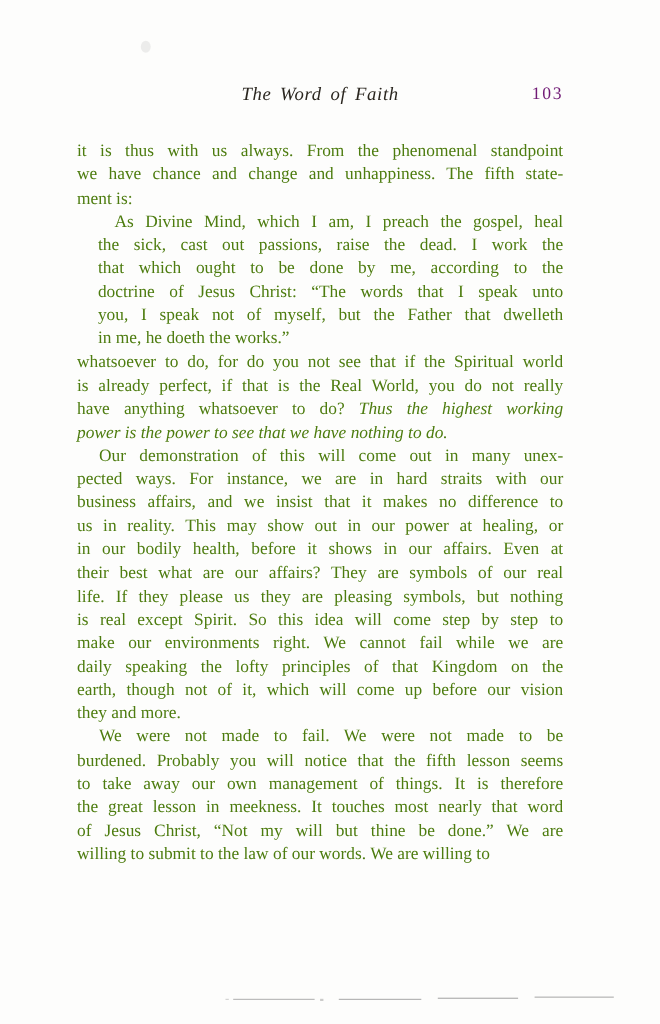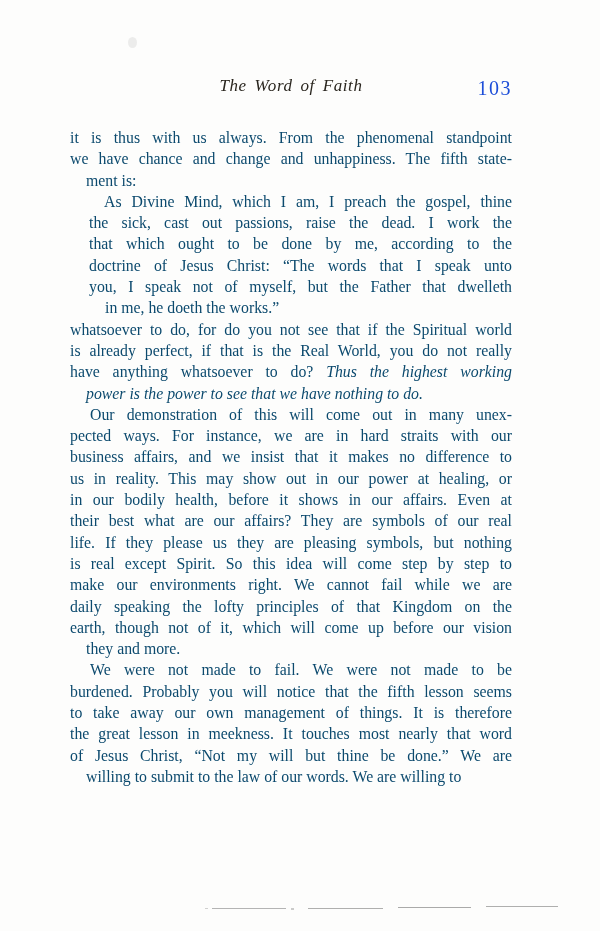--- a/index.html
+++ b/index.html
@@ -33,43 +33,42 @@
     font-style: italic;
     font-size: 17px;
     letter-spacing: 0.6px;
     word-spacing: 3px;
     color: #2a261f;
   }
   .page-number {
     position: absolute;
     right: 0;
     top: 1px;
-    font-size: 20px;
+    font-size: 16px;
     letter-spacing: 1.5px;
-    color: #1d4ed8;
+    color: #701a75;
   }
   
   .body-text {
     position: absolute;
     left: 70px;
     top: 127px;
     width: 442px;
     font-size: 15.8px;
     line-height: 21.3px;
-    color: #0c4a6e;
+    color: #4d7c0f;
   }
   .para { margin: 0; padding: 0; }
   .line {
     text-align: justify;
     text-align-last: justify;
     white-space: normal;
   }
   .line.last {
     text-align-last: left;
-    margin-left: 16px;
   }
   .line.ind { text-indent: 20px; }
   .blockquote { margin-left: 19px; }
   .blockquote .line.ind { text-indent: 15px; }
   .em { font-style: italic; }
   
   .smudge {
     position: absolute;
     left: 128px;
     top: 37px;
@@ -105,21 +104,21 @@
 
   <div class="body-text">
 
     <div class="para">
       <div class="line">it is thus with us always. From the phenomenal standpoint</div>
       <div class="line">we have chance and change and unhappiness. The fifth state-</div>
       <div class="line last">ment is:</div>
     </div>
 
     <div class="para blockquote">
-      <div class="line ind">As Divine Mind, which I am, I preach the gospel, thine</div>
+      <div class="line ind">As Divine Mind, which I am, I preach the gospel, heal</div>
       <div class="line">the sick, cast out passions, raise the dead. I work the</div>
       <div class="line">that which ought to be done by me, according to the</div>
       <div class="line">doctrine of Jesus Christ: “The words that I speak unto</div>
       <div class="line">you, I speak not of myself, but the Father that dwelleth</div>
       <div class="line last">in me, he doeth the works.”</div>
     </div>
 
     <div class="para">
       <div class="line">whatsoever to do, for do you not see that if the Spiritual world</div>
       <div class="line">is already perfect, if that is the Real World, you do not really</div>

